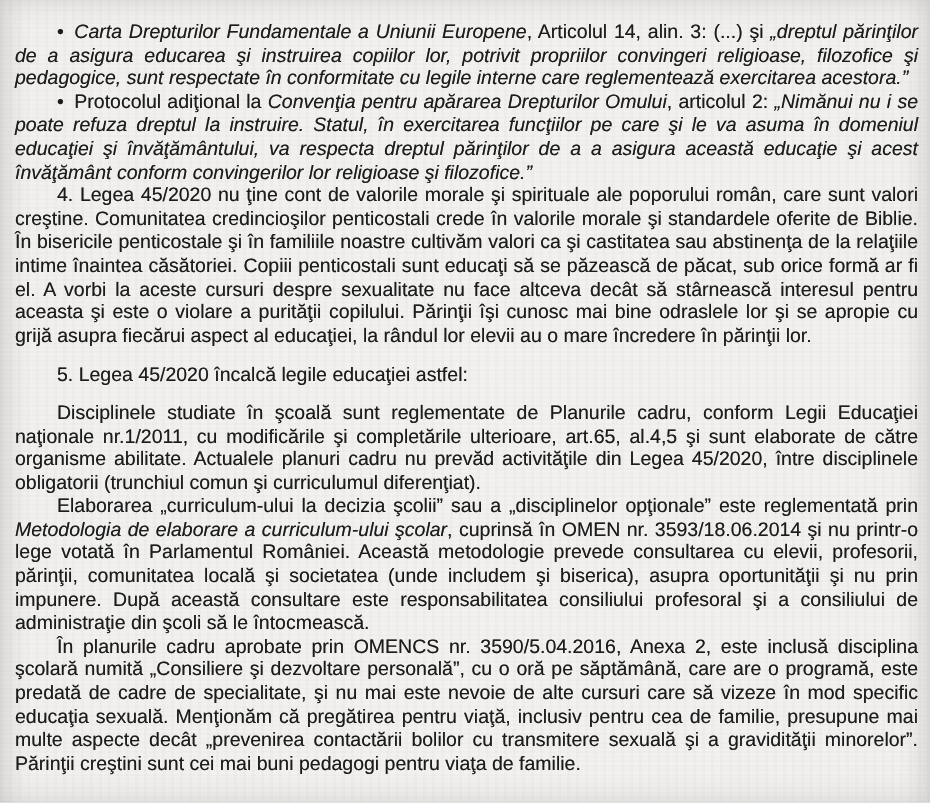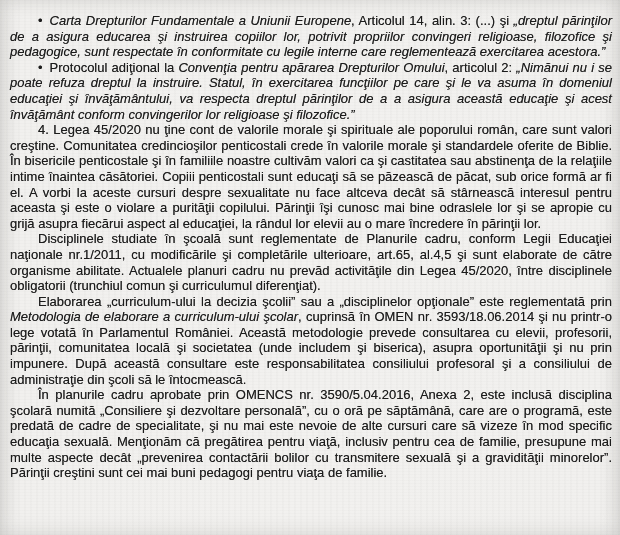--- a/index.html
+++ b/index.html
@@ -53,17 +53,18 @@
 </style>
 </head>
 <body>
 
 <div class="page">
   <div class="scan-noise"></div>
   <div class="doc-body">
       <p class="para"><span class="bullet">•</span><i>Carta Drepturilor Fundamentale a Uniunii Europene</i><span>, Articolul 14, alin. 3: (...) şi </span><i>„dreptul părinţilor de a asigura educarea şi instruirea copiilor lor, potrivit propriilor convingeri religioase, filozofice şi pedagogice, sunt respectate în conformitate cu legile interne care reglementează exercitarea acestora.”</i></p>
       <p class="para"><span class="bullet">•</span><span>Protocolul adiţional la </span><i>Convenţia pentru apărarea Drepturilor Omului</i><span>, articolul 2: </span><i>„Nimănui nu i se poate refuza dreptul la instruire. Statul, în exercitarea funcţiilor pe care şi le va asuma în domeniul educaţiei şi învăţământului, va respecta dreptul părinţilor de a a asigura această educaţie şi acest învăţământ conform convingerilor lor religioase şi filozofice.”</i></p>
       <p class="para"><span>4. Legea 45/2020 nu ţine cont de valorile morale şi spirituale ale poporului român, care sunt valori creştine. Comunitatea credincioşilor penticostali crede în valorile morale şi standardele oferite de Biblie. În bisericile penticostale şi în familiile noastre cultivăm valori ca şi castitatea sau abstinenţa de la relaţiile intime înaintea căsătoriei. Copiii penticostali sunt educaţi să se păzească de păcat, sub orice formă ar fi el. A vorbi la aceste cursuri despre sexualitate nu face altceva decât să stârnească interesul pentru aceasta şi este o violare a purităţii copilului. Părinţii îşi cunosc mai bine odraslele lor şi se apropie cu grijă asupra fiecărui aspect al educaţiei, la rândul lor elevii au o mare încredere în părinţii lor.</span></p>
+      <p class="para heading"><span>5. Legea 45/2020  încalcă legile educaţiei astfel:</span></p>
       <p class="para"><span>Disciplinele studiate în şcoală sunt reglementate de Planurile cadru, conform Legii Educaţiei naţionale nr.1/2011, cu modificările şi completările ulterioare, art.65, al.4,5 şi sunt elaborate de către organisme abilitate. Actualele planuri cadru nu prevăd activităţile din Legea 45/2020, între disciplinele obligatorii (trunchiul comun şi curriculumul diferenţiat).</span></p>
       <p class="para"><span>Elaborarea „curriculum-ului la decizia şcolii” sau a „disciplinelor opţionale” este reglementată prin </span><i>Metodologia de elaborare a curriculum-ului şcolar</i><span>, cuprinsă în OMEN nr. 3593/18.06.2014 şi nu printr-o lege votată în Parlamentul României. Această metodologie prevede consultarea cu elevii, profesorii, părinţii, comunitatea locală şi societatea (unde includem şi biserica), asupra oportunităţii şi nu prin impunere. După această consultare este responsabilitatea consiliului profesoral şi a consiliului de administraţie din şcoli să le întocmească.</span></p>
       <p class="para"><span>În planurile cadru aprobate prin OMENCS nr. 3590/5.04.2016, Anexa 2, este inclusă disciplina şcolară numită „Consiliere şi dezvoltare personală”, cu o oră pe săptămână, care are o programă, este predată de cadre de specialitate, şi nu mai este nevoie de alte cursuri care să vizeze în mod specific educaţia sexuală. Menţionăm că pregătirea pentru viaţă, inclusiv pentru cea de familie, presupune mai multe aspecte decât „prevenirea contactării bolilor cu transmitere sexuală şi a gravidităţii minorelor”. Părinţii creştini sunt cei mai buni pedagogi pentru viaţa de familie.</span></p>
     </div>
 </div>
 
 </body></html>

